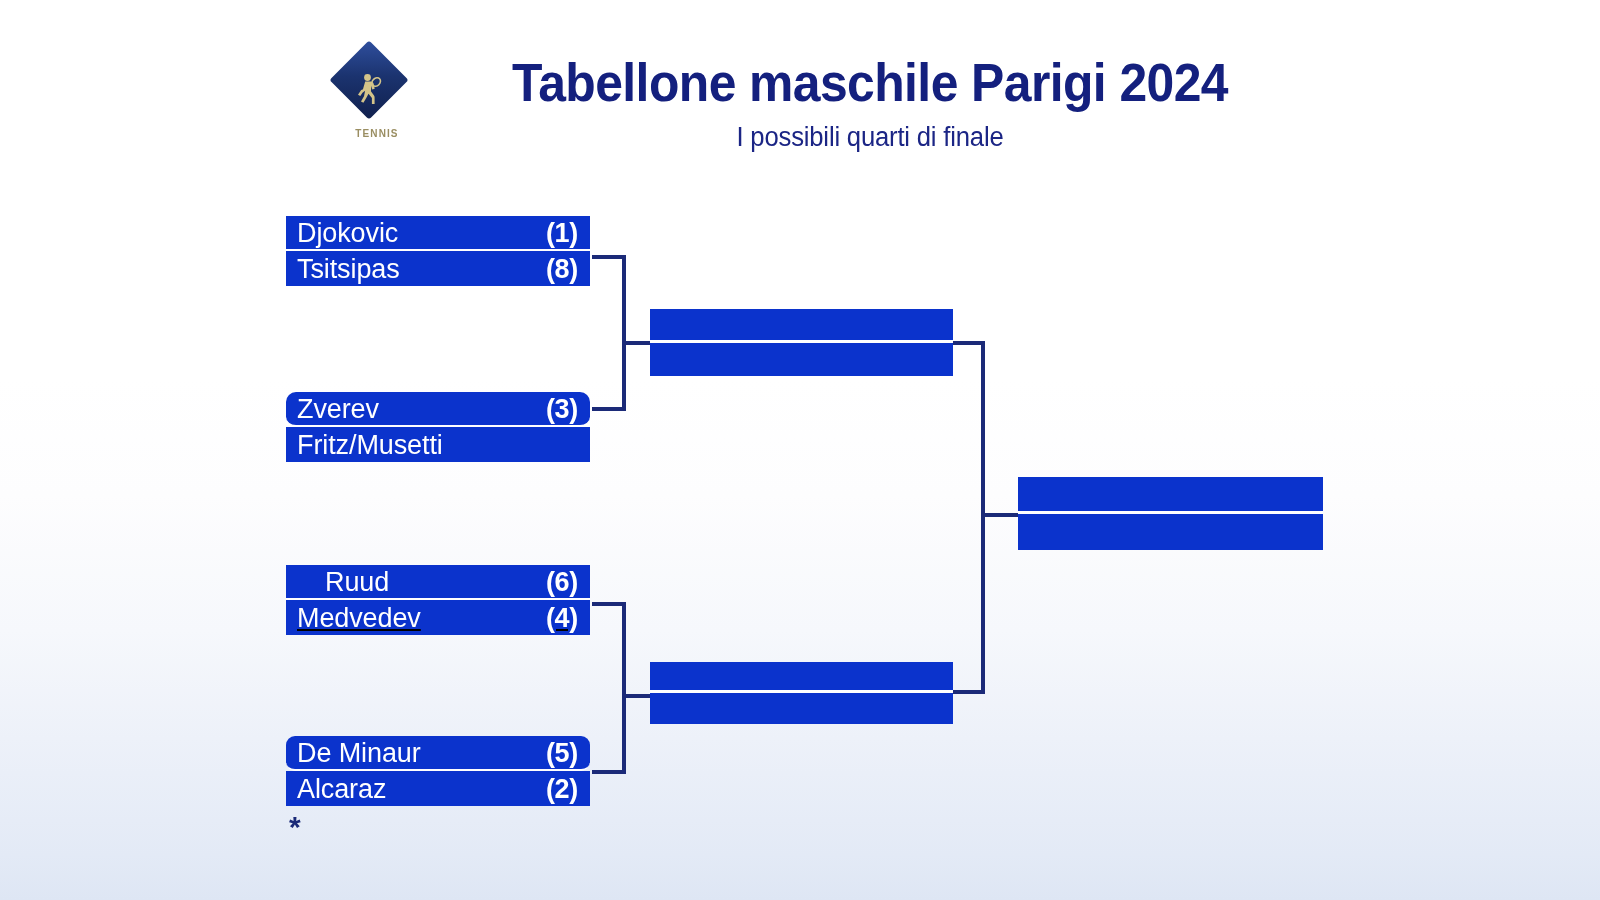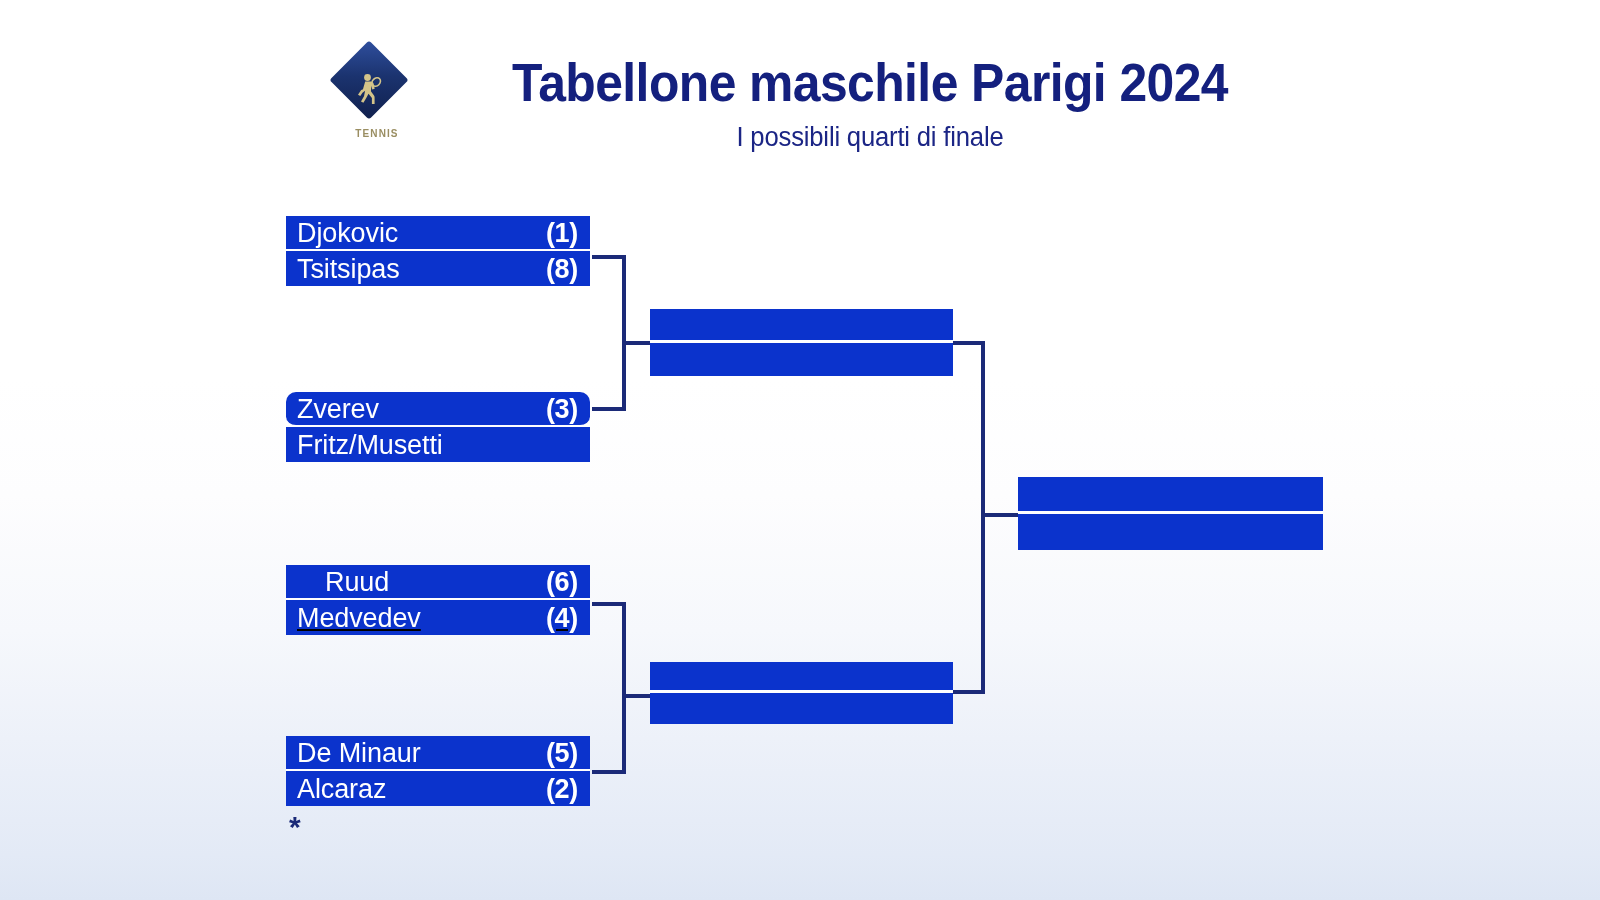--- a/index.html
+++ b/index.html
@@ -211,21 +211,21 @@
 
     <div class="slot top" style="top:565px;padding-left:39px;">
       <span class="nm">Ruud</span>
       <span class="sd">(6)</span>
     </div>
     <div class="slot" style="top:600px;text-decoration:underline;">
       <span class="nm">Medvedev</span>
       <span class="sd">(4)</span>
     </div>
 
-    <div class="slot top" style="top:736px;">
+    <div class="slot top" style="top:736px;border-radius:9px;">
       <span class="nm">De Minaur</span>
       <span class="sd">(5)</span>
     </div>
     <div class="slot" style="top:771px;justify-content:center;">
       <span class="nm">Alcaraz</span>
       <span class="sd">(2)</span>
     </div>
 
     <div class="asterisk">*</div>
 

